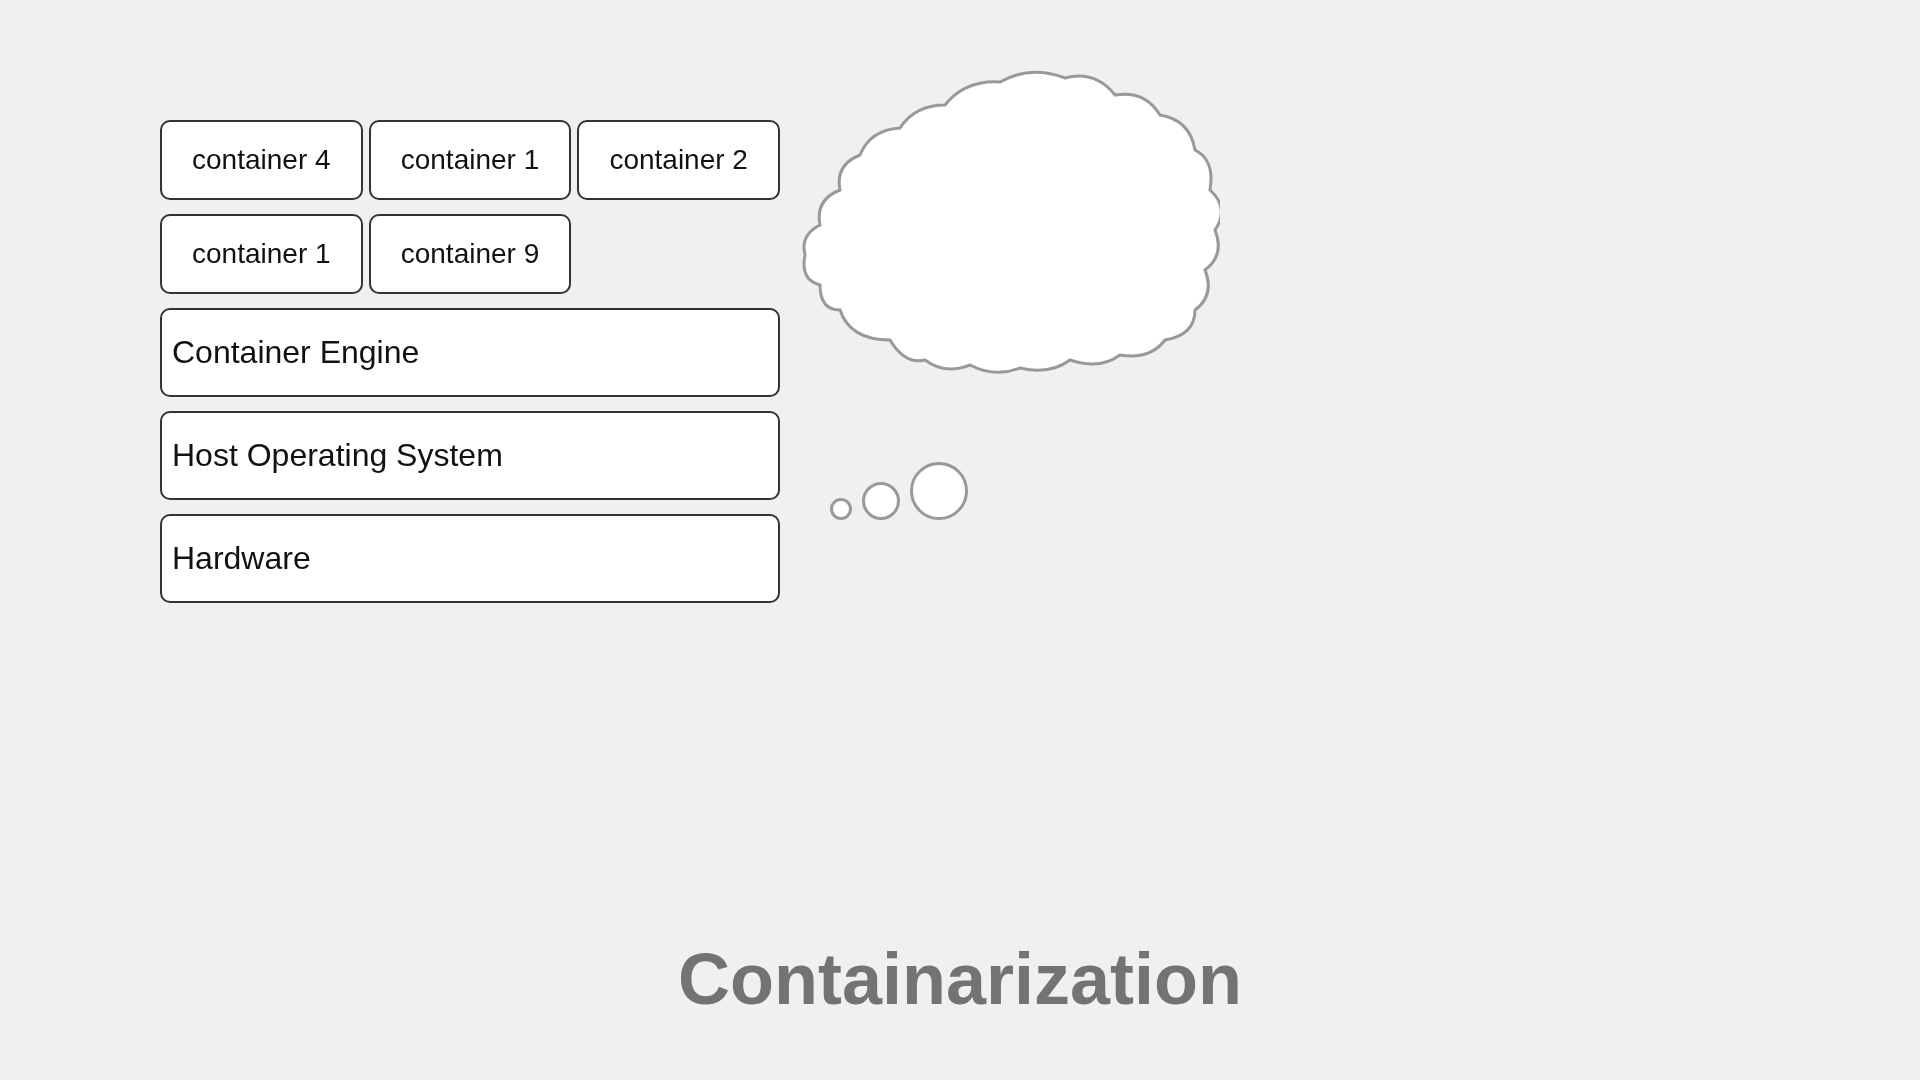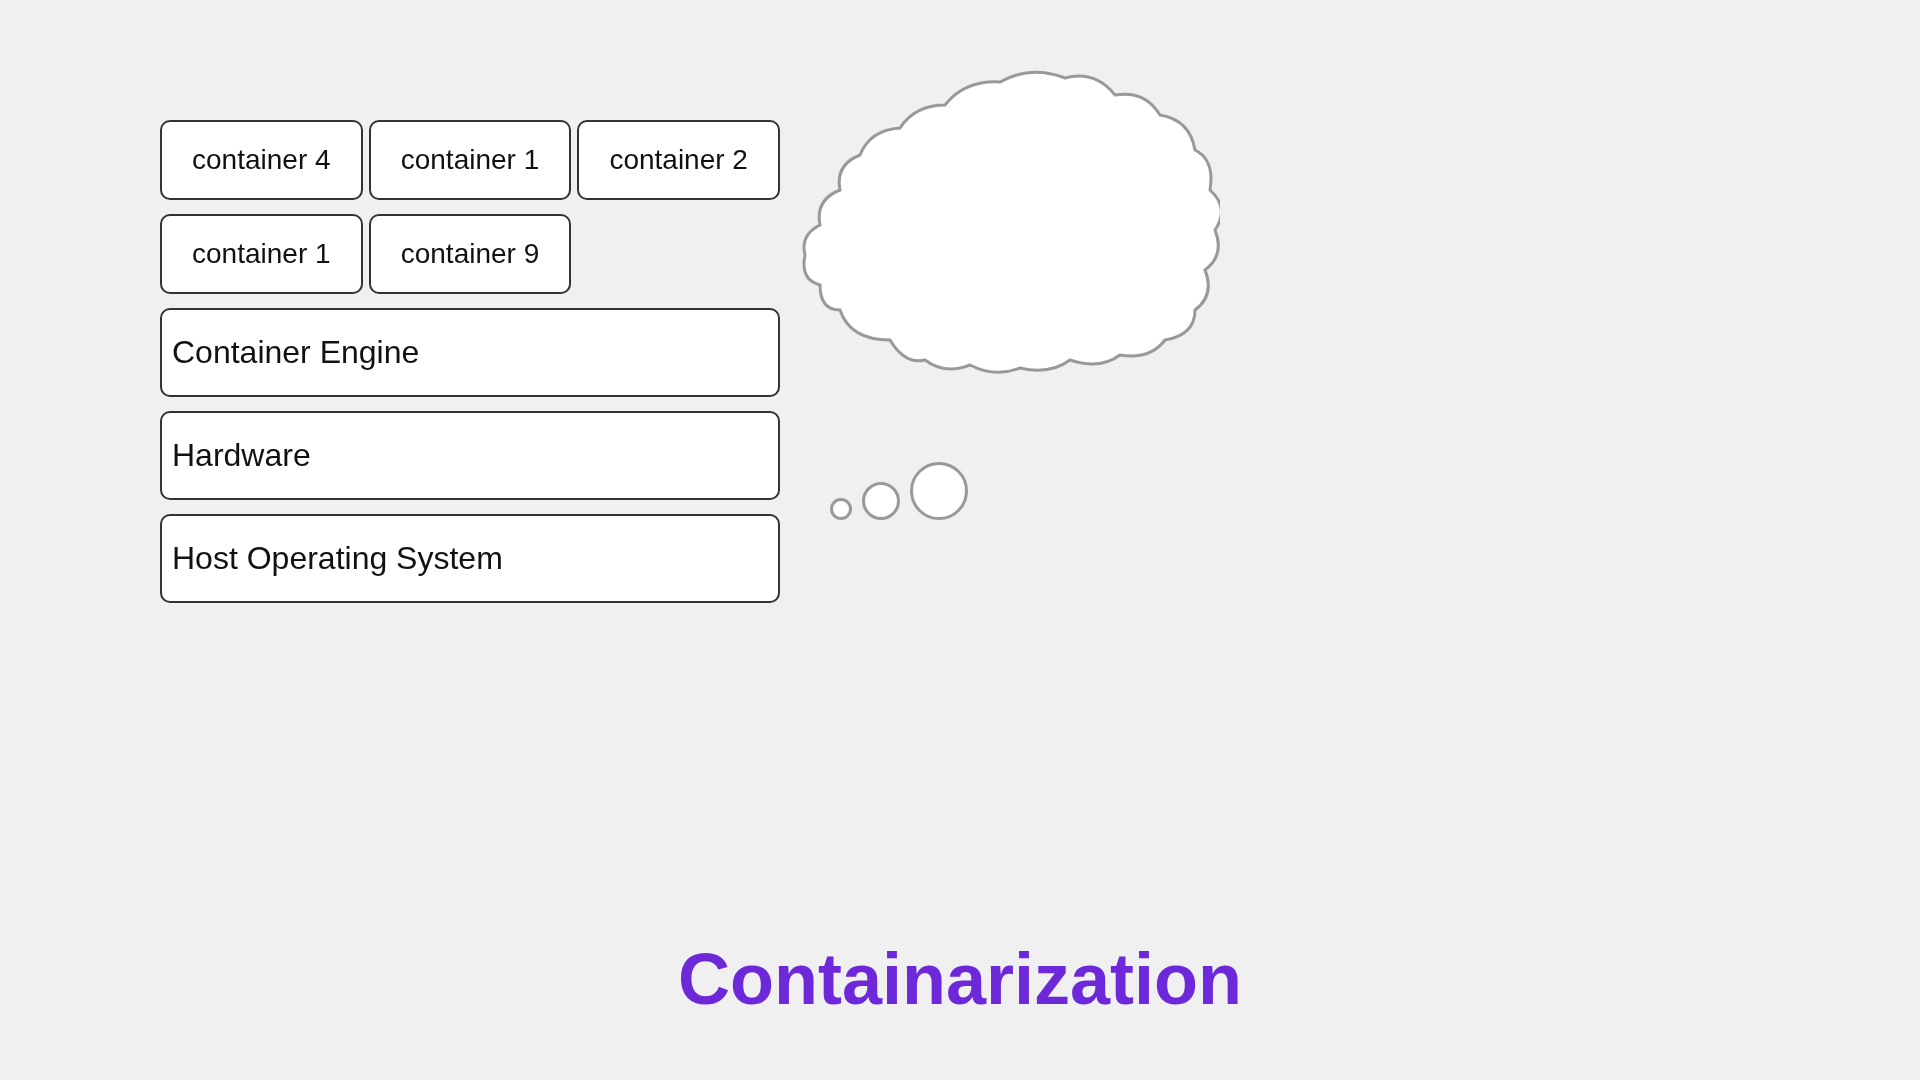--- a/index.html
+++ b/index.html
@@ -53,21 +53,21 @@
     }
 
     .page-title {
       position: absolute;
       bottom: 60px;
       left: 50%;
       transform: translateX(-50%);
       font-size: 72px;
       font-family: 'Segoe UI', cursive, sans-serif;
       font-weight: 700;
-      color: #6d28d9;
+      color: #737373;
       white-space: nowrap;
     }
 
     
     .thought-bubble-wrapper {
       position: absolute;
       top: 60px;
       left: 800px;
     }
 
@@ -124,22 +124,22 @@
     <div class="container-box">container 1</div>
     <div class="container-box">container 2</div>
   </div>
 
   <div class="container-grid">
     <div class="container-box">container 1</div>
     <div class="container-box">container 9</div>
   </div>
 
   <div class="layer-box">Container Engine</div>
+  <div class="layer-box">Host Operating System</div>
   <div class="layer-box">Hardware</div>
-  <div class="layer-box">Host Operating System</div>
 </div>
 
 <div class="thought-bubble-wrapper">
   <div class="cloud-shape">
     <svg width="420" height="360" viewBox="0 0 420 360" xmlns="http://www.w3.org/2000/svg">
 
       <path d="
         M 90,280
         Q 50,280 40,250
         Q 20,250 20,225

